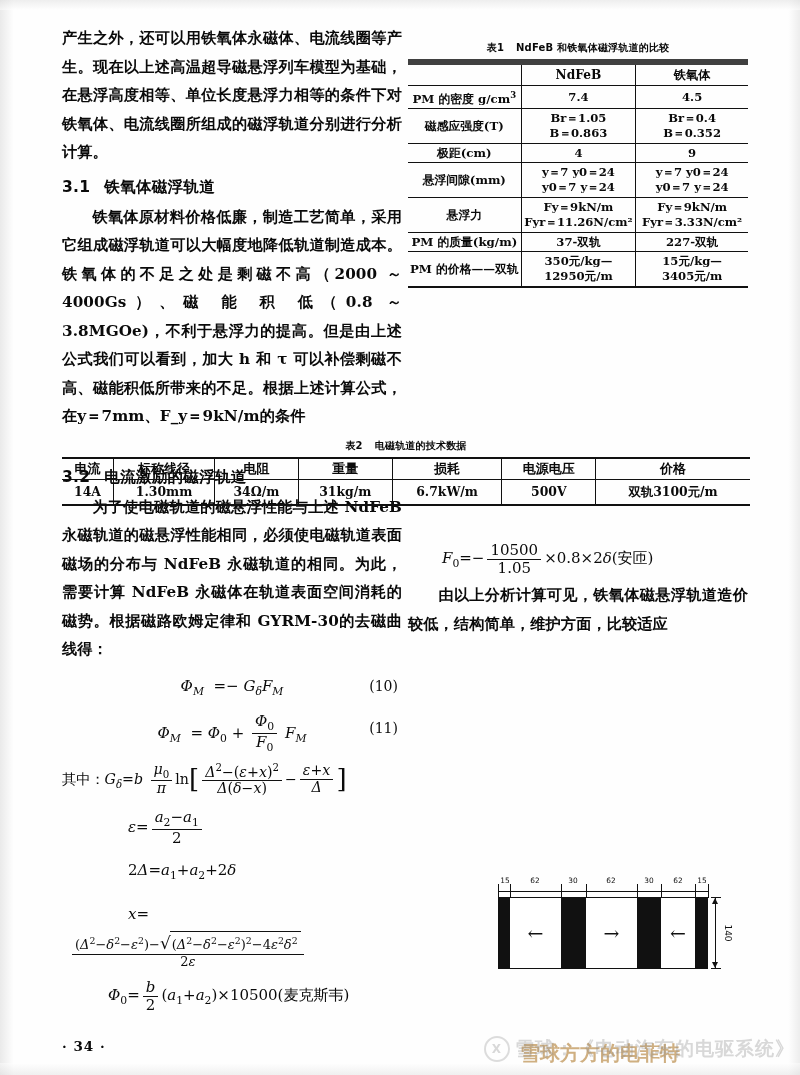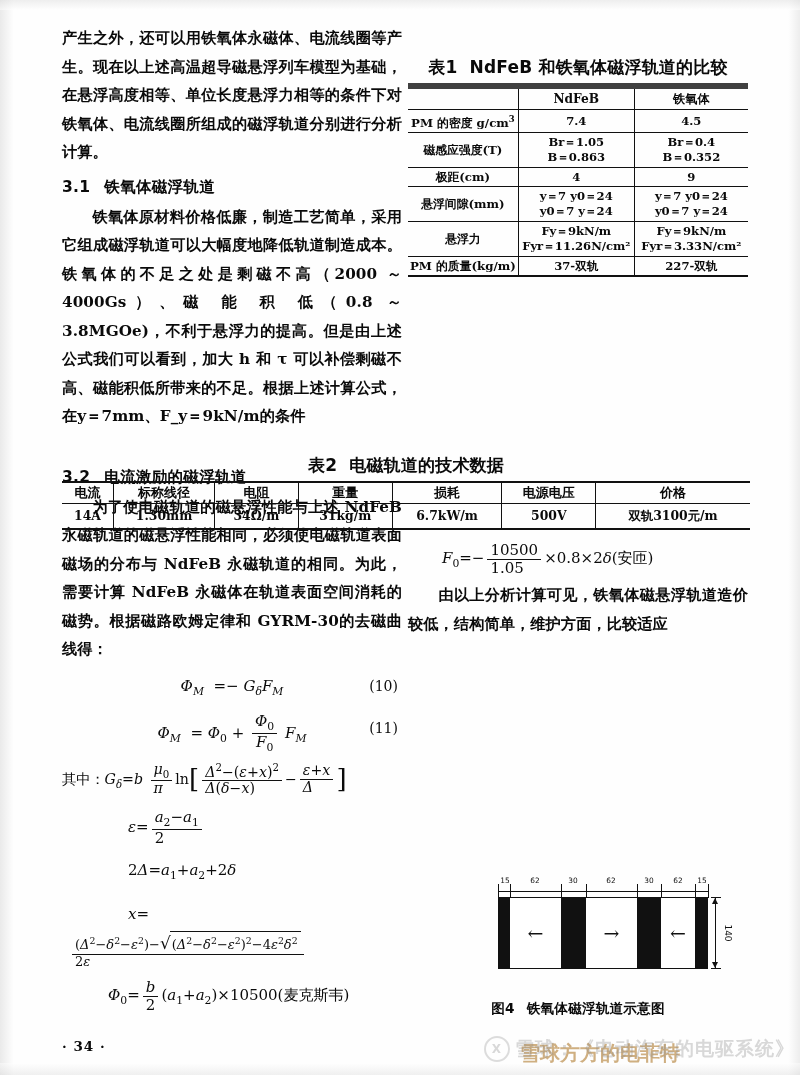--- a/index.html
+++ b/index.html
@@ -72,24 +72,24 @@
     line-height: 28px;
     font-weight: bold;
     font-family: "DejaVu Sans", "Liberation Sans", sans-serif;
     letter-spacing: .3px;
   }
   h3.sec .num { margin-right: 14px; }
 
   
   .tbl-caption {
     text-align: center;
-    font-size: 17px;
-    font-weight: bold;
-    font-family: "DejaVu Sans", "Liberation Sans", sans-serif;
-    margin: 22px 0 4px 0;
+    font-size: 10px;
+    font-weight: bold;
+    font-family: "DejaVu Sans", "Liberation Sans", sans-serif;
+    margin: 7px 0 4px 0;
     letter-spacing: .2px;
   }
   .tbl-caption .tnum { margin-right: 12px; }
 
   table.dtbl {
     border-collapse: collapse;
     width: 100%;
     font-size: 11.6px;
     font-family: "DejaVu Serif", "Liberation Serif", serif;
   }
@@ -146,20 +146,21 @@
     font-family: "DejaVu Serif", "Liberation Serif", serif;
     font-size: 15px;
     line-height: 30px;
     position: relative;
   }
   .fml-center { text-align: center; }
   .eqno { position: absolute; right: 4px; font-size: 14px; }
   .frac {
     display: inline-block;
     vertical-align: middle;
+    text-align: center;
     margin: 0 3px;
     line-height: 1.12;
   }
   .frac .num { display: block; border-bottom: 1.4px solid #111; padding: 0 3px; }
   .frac .den { display: block; padding: 0 3px; }
   .sqrt {
     display: inline-block;
     border-top: 1.4px solid #111;
     padding: 4px 3px 0 2px;
     margin-left: -1px;
@@ -435,20 +436,31 @@
           </td>
           <td class="sep val two-line">
             <div>Fy＝9kN/m</div>
             <div>Fyr＝3.33N/cm²</div>
           </td>
         </tr>
         <tr>
           <td class="rowlab">PM 的质量(kg/m)</td>
           <td class="sep val">37-双轨</td>
           <td class="sep val">227-双轨</td>
+        </tr>
+        <tr>
+          <td class="rowlab">PM 的价格——双轨</td>
+          <td class="sep val two-line">
+            <div>350元/kg—</div>
+            <div>12950元/m</div>
+          </td>
+          <td class="sep val two-line">
+            <div>15元/kg—</div>
+            <div>3405元/m</div>
+          </td>
         </tr>
       </tbody>
     </table>
   </div>
 
   <div style="position:absolute;left:62px;top:432px;width:688px">
     <div class="tbl-caption">
       <span class="tnum">表2</span><span>电磁轨道的技术数据</span>
     </div>
     <table class="dtbl t2">
@@ -537,23 +549,20 @@
     <div class="fig-height">
       <div class="vline"></div>
       <div class="vcap-t"></div>
       <div class="vcap-b"></div>
       <div class="arrowhead-up"></div>
       <div class="arrowhead-dn"></div>
       <div class="fig-h-lbl">140</div>
     </div>
   </div>
 
-  <div class="fig-caption">
-    <span class="fnum">图4</span><span>铁氧体磁浮轨道示意图</span>
-  </div>
 
   <div class="page-number">· 34 ·</div>
 
   <div class="ghost-text">雪球方方的电菲特</div>
 
   <div class="watermark">
     <span class="wm-logo">X</span>
     <span>雪球：《电动汽车的电驱系统》</span>
   </div>
 

